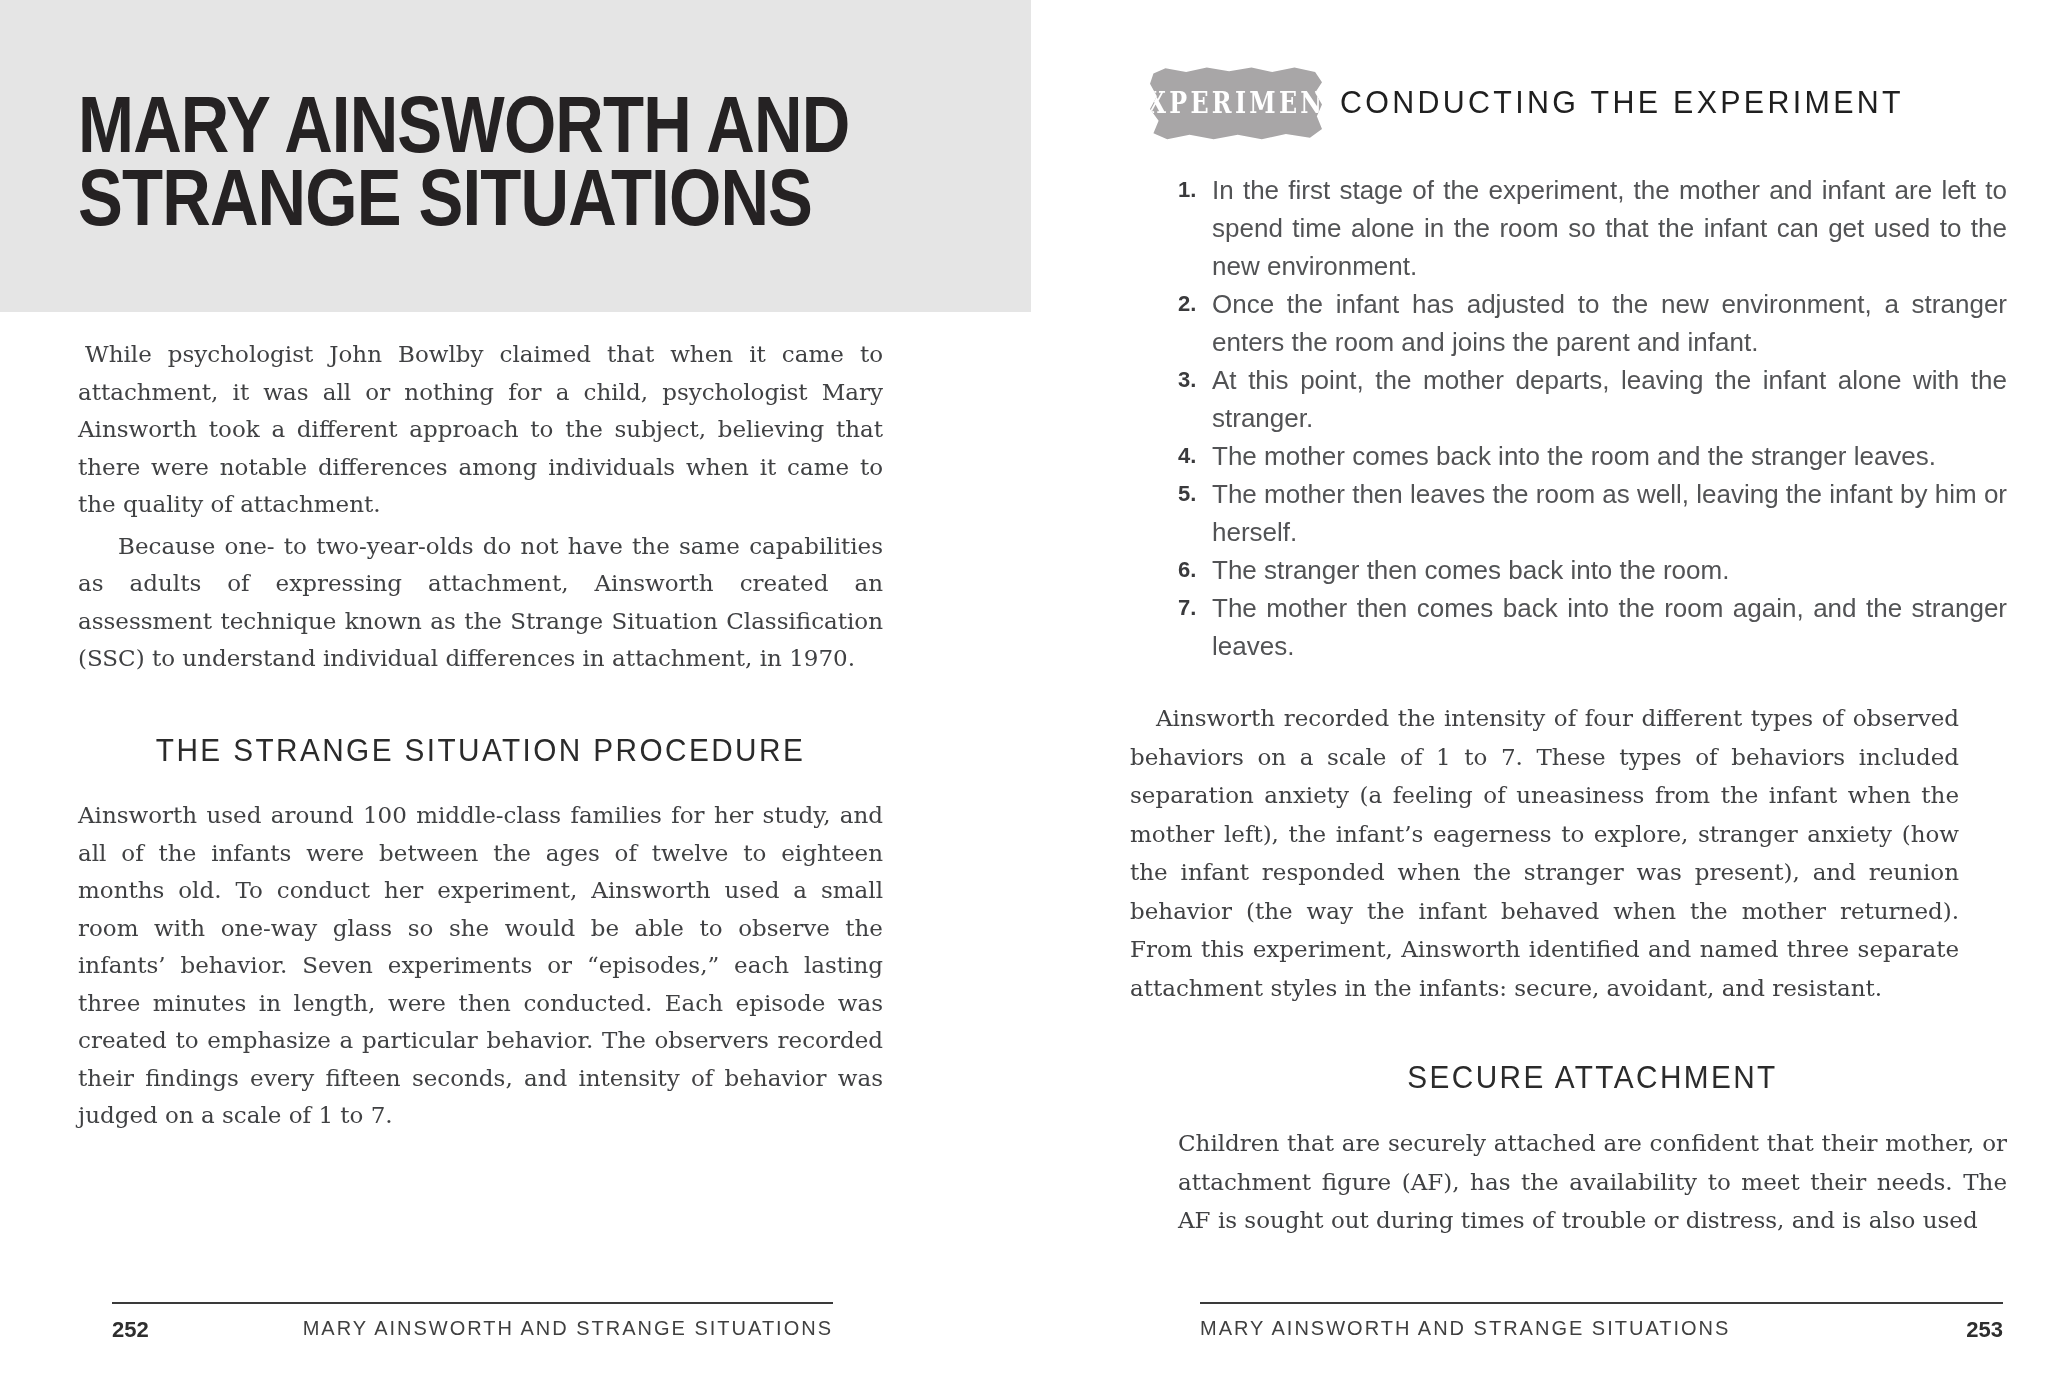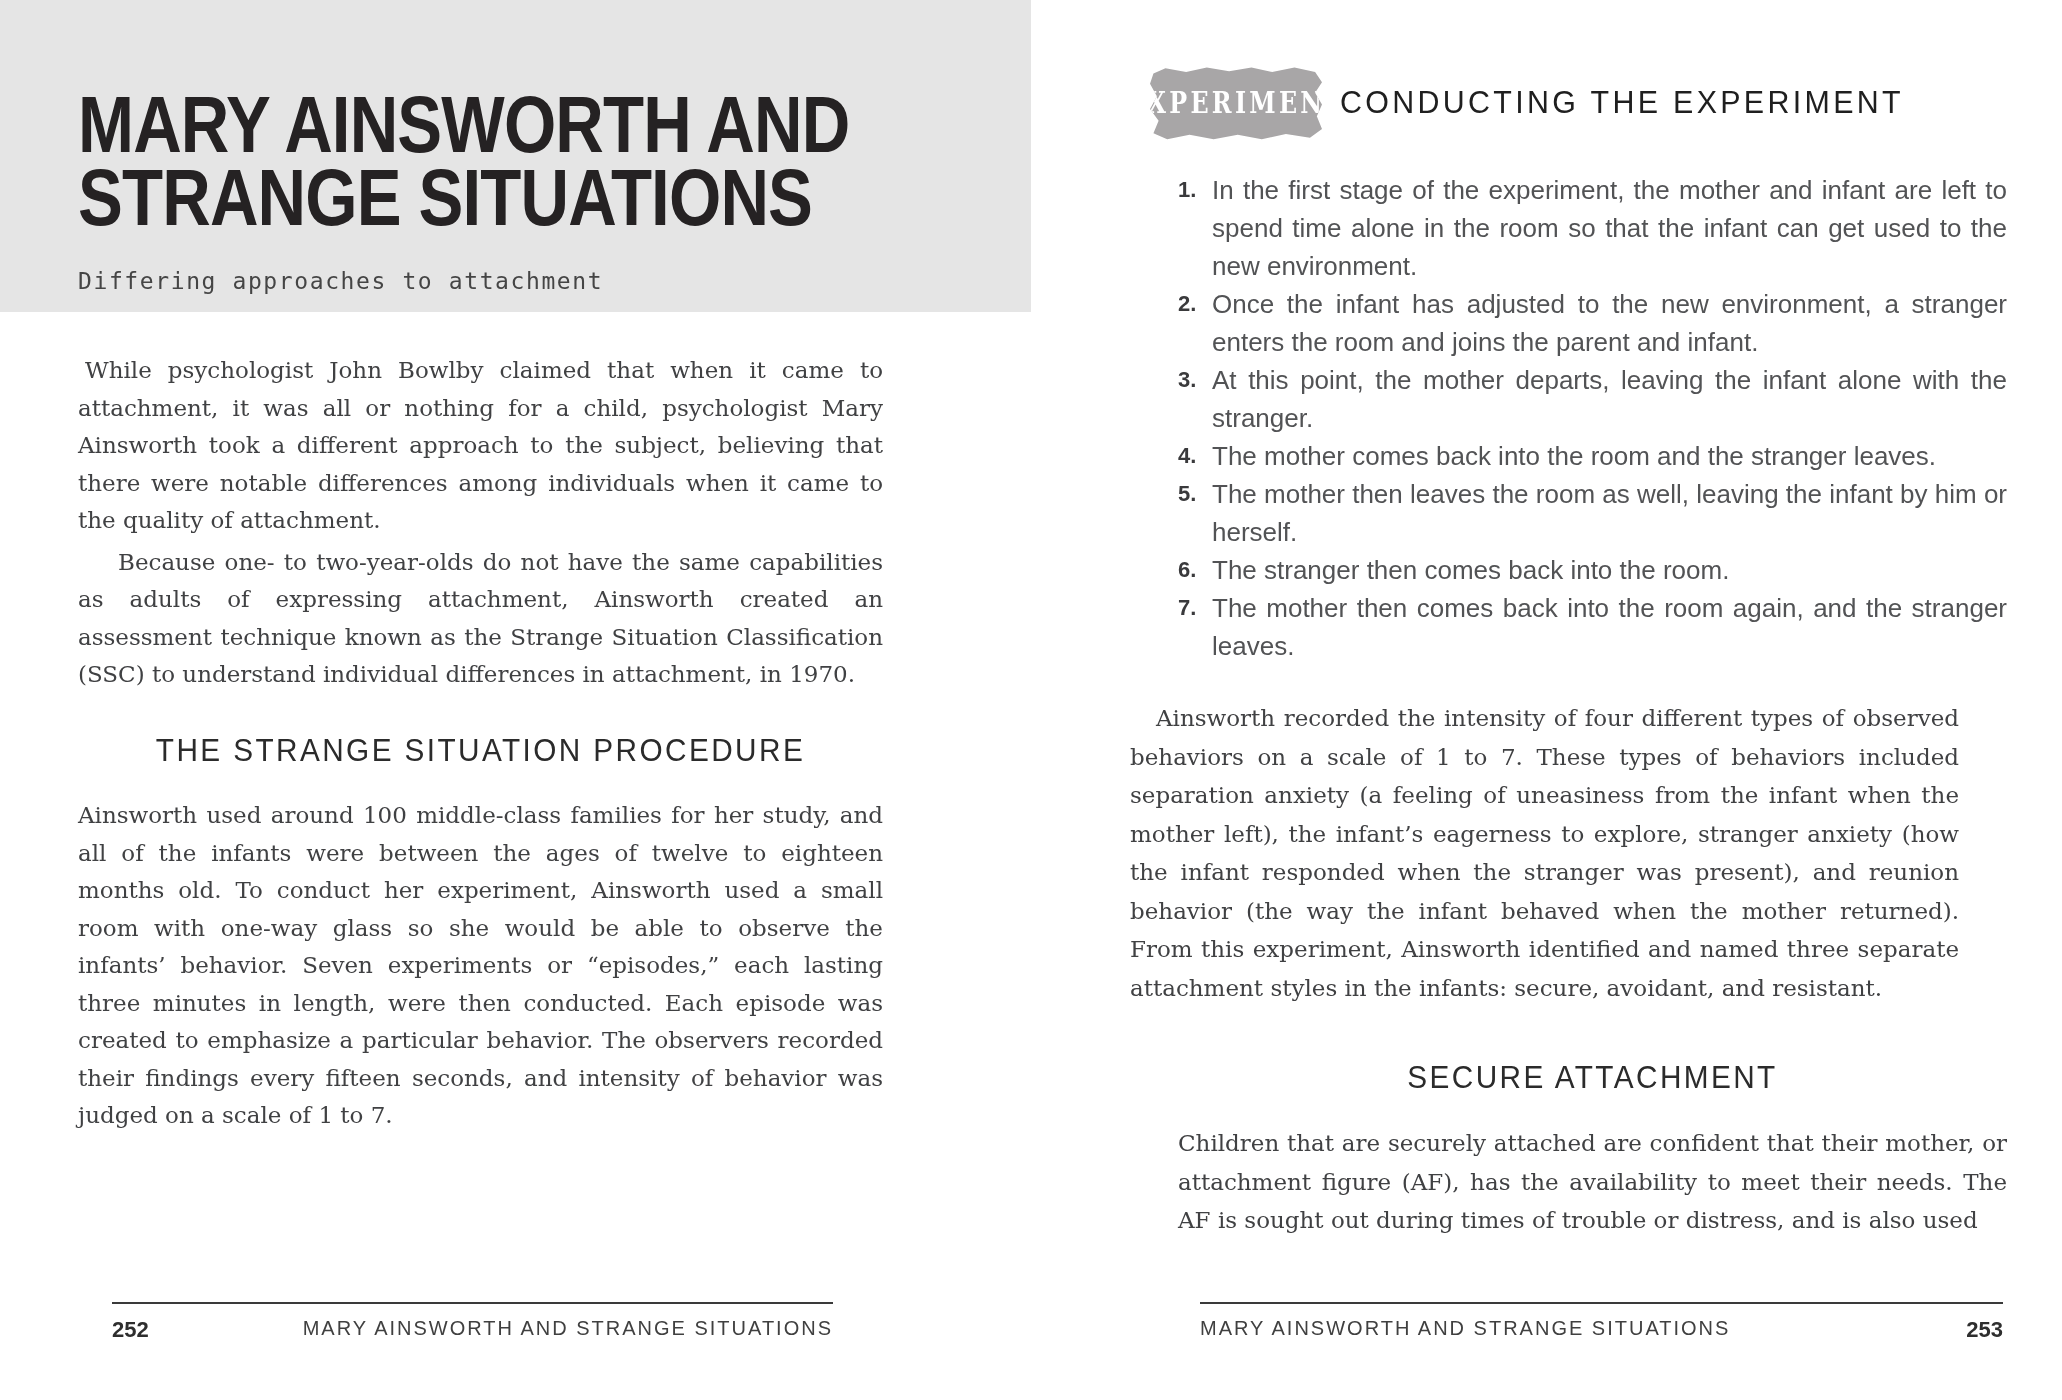--- a/index.html
+++ b/index.html
@@ -29,21 +29,21 @@
     font-size:23px;letter-spacing:1.6px;color:#454545;
     white-space:nowrap;
   }
   .body-serif{
     font-family:"DejaVu Serif",serif;
     font-size:23px;line-height:37.5px;color:#404143;
     text-align:justify;margin:0;
   }
   #left-col{position:absolute;left:78px;top:336px;width:805px;}
   #left-col .p2{margin-top:4px;text-indent:40px;}
-  #left-col .p1{text-indent:7px;margin-top:16px;}
+  #left-col .p1{text-indent:7px;}
   .section-heading{
     font-family:"Liberation Sans",sans-serif;
     font-size:31px;line-height:46px;letter-spacing:2.5px;
     color:#2b2b2b;text-align:center;
     transform:scaleX(0.96);transform-origin:center top;
     white-space:nowrap;
   }
   #left-heading{position:absolute;left:78px;top:728px;width:805px;}
   #left-col2{position:absolute;left:78px;top:797px;width:805px;}
   
@@ -109,21 +109,20 @@
 <body>
 
 <div id="spread">
 
   <div>
     <div class="title-block">
       <div class="page-title">
         <div>MARY AINSWORTH AND</div>
         <div>STRANGE SITUATIONS</div>
       </div>
-      <div class="page-subtitle">Differing approaches to attachment</div>
     </div>
 
     <div id="left-col">
       <p class="body-serif p1">While psychologist John Bowlby claimed that when it came to attachment, it was all or nothing for a child, psychologist Mary Ainsworth took a different approach to the subject, believing that there were notable differences among individuals when it came to the quality of attachment.</p>
       <p class="body-serif p2">Because one- to two-year-olds do not have the same capabilities as adults of expressing attachment, Ainsworth created an assessment technique known as the Strange Situation Classification (SSC) to understand individual differences in attachment, in 1970.</p>
     </div>
 
     <div id="left-heading" class="section-heading">THE STRANGE SITUATION PROCEDURE</div>
 
     <div id="left-col2">

